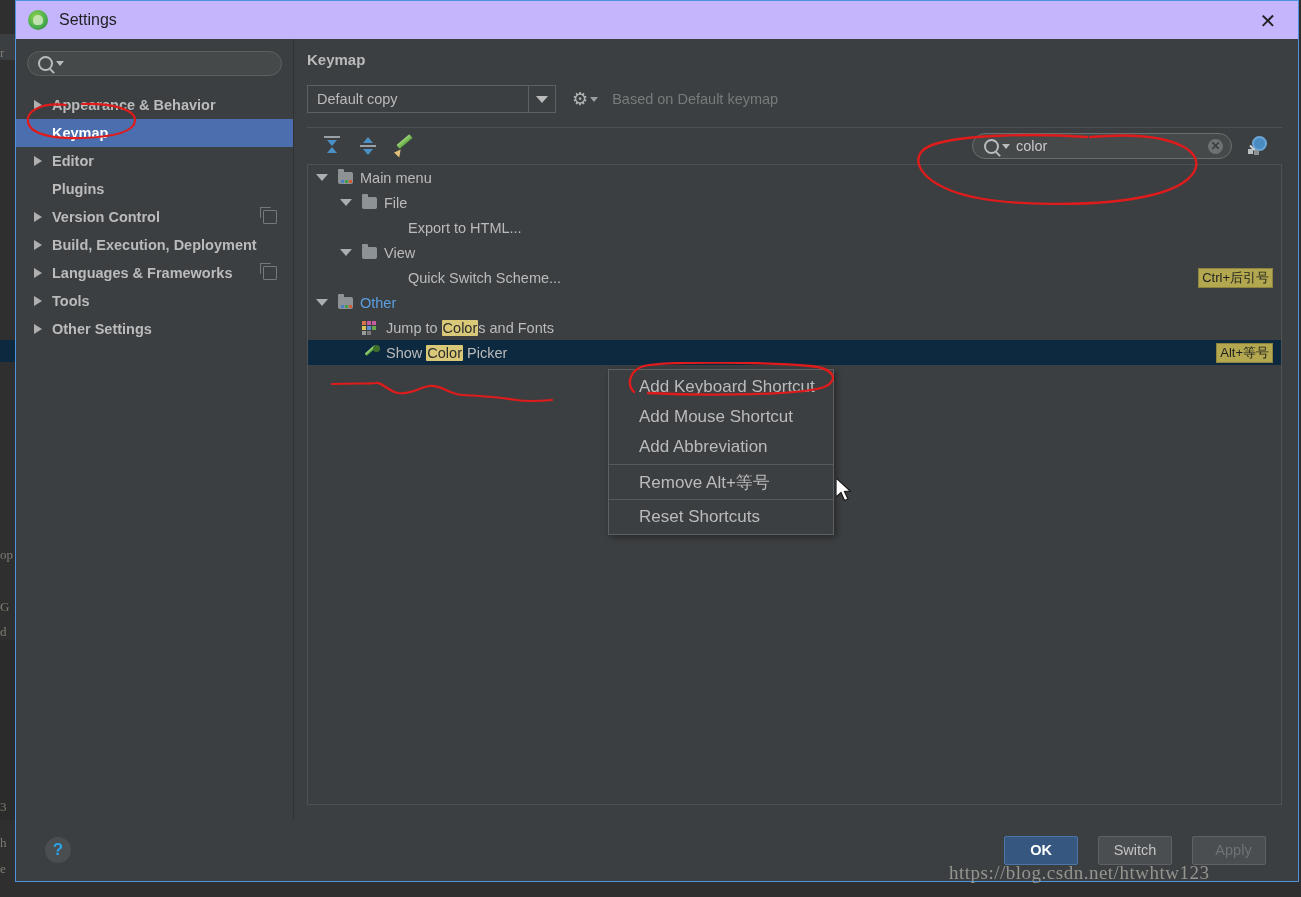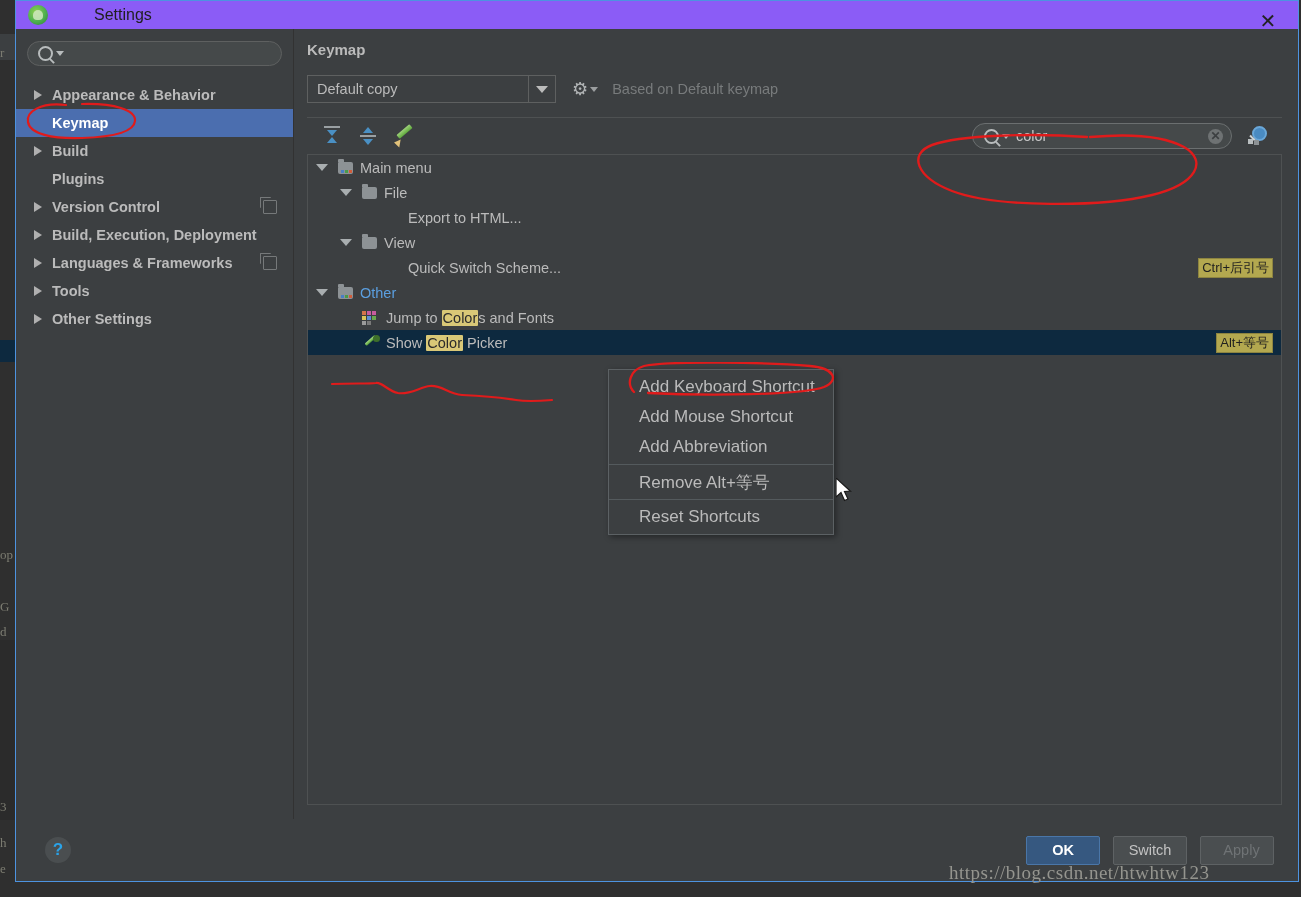--- a/index.html
+++ b/index.html
@@ -48,27 +48,26 @@
     height: 882px;
     background: #3c3f41;
     border: 1px solid #4d93e0;
     box-sizing: border-box;
     display: flex;
     flex-direction: column;
   }
 
   
   #titlebar {
-    height: 28px;
-    background: #8b5cf6;
-    display: flex;
-    align-items: center;
-    flex: 0 0 auto;
-    position: relative;
-    gap: 35px;
+    height: 38px;
+    background: #c4b5fd;
+    display: flex;
+    align-items: center;
+    flex: 0 0 auto;
+    position: relative;
   }
   #app-icon {
     margin-left: 12px;
     width: 20px;
     height: 20px;
     border-radius: 50%;
     background: radial-gradient(circle at 40% 35%, #8fd14f 0%, #4caf50 55%, #2f7d32 100%);
     position: relative;
     flex: 0 0 auto;
   }
@@ -565,23 +564,23 @@
     background: #4a4e50;
     color: #2aa3e8;
     font-size: 17px;
     font-weight: bold;
     line-height: 26px;
     text-align: center;
     cursor: pointer;
   }
   #footer-buttons {
     position: absolute;
-    right: 24px;
-    display: flex;
-    gap: 13px;
+    right: 32px;
+    display: flex;
+    gap: 20px;
     margin-left: 36px;
   }
   .btn {
     min-width: 74px;
     height: 29px;
     border: 1px solid #5e6264;
     background: #4a4e50;
     color: #c3c3c3;
     font-size: 14.5px;
     display: flex;
@@ -666,21 +665,21 @@
           <div class="sb-item">
             <span class="sb-arrow"></span>
             <span>Appearance &amp; Behavior</span>
           </div>
           <div class="sb-item selected">
             <span class="sb-arrow hidden"></span>
             <span>Keymap</span>
           </div>
           <div class="sb-item">
             <span class="sb-arrow"></span>
-            <span>Build</span>
+            <span>Editor</span>
           </div>
           <div class="sb-item">
             <span class="sb-arrow hidden"></span>
             <span>Plugins</span>
           </div>
           <div class="sb-item">
             <span class="sb-arrow"></span>
             <span>Version Control</span>
             <span class="sb-copy"></span>
           </div>

